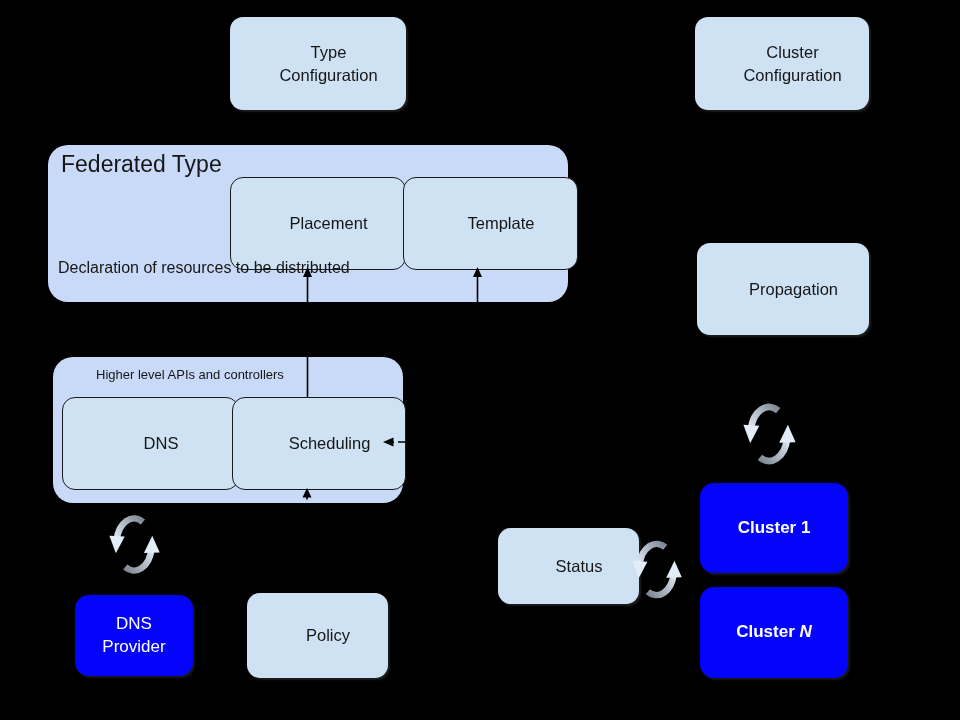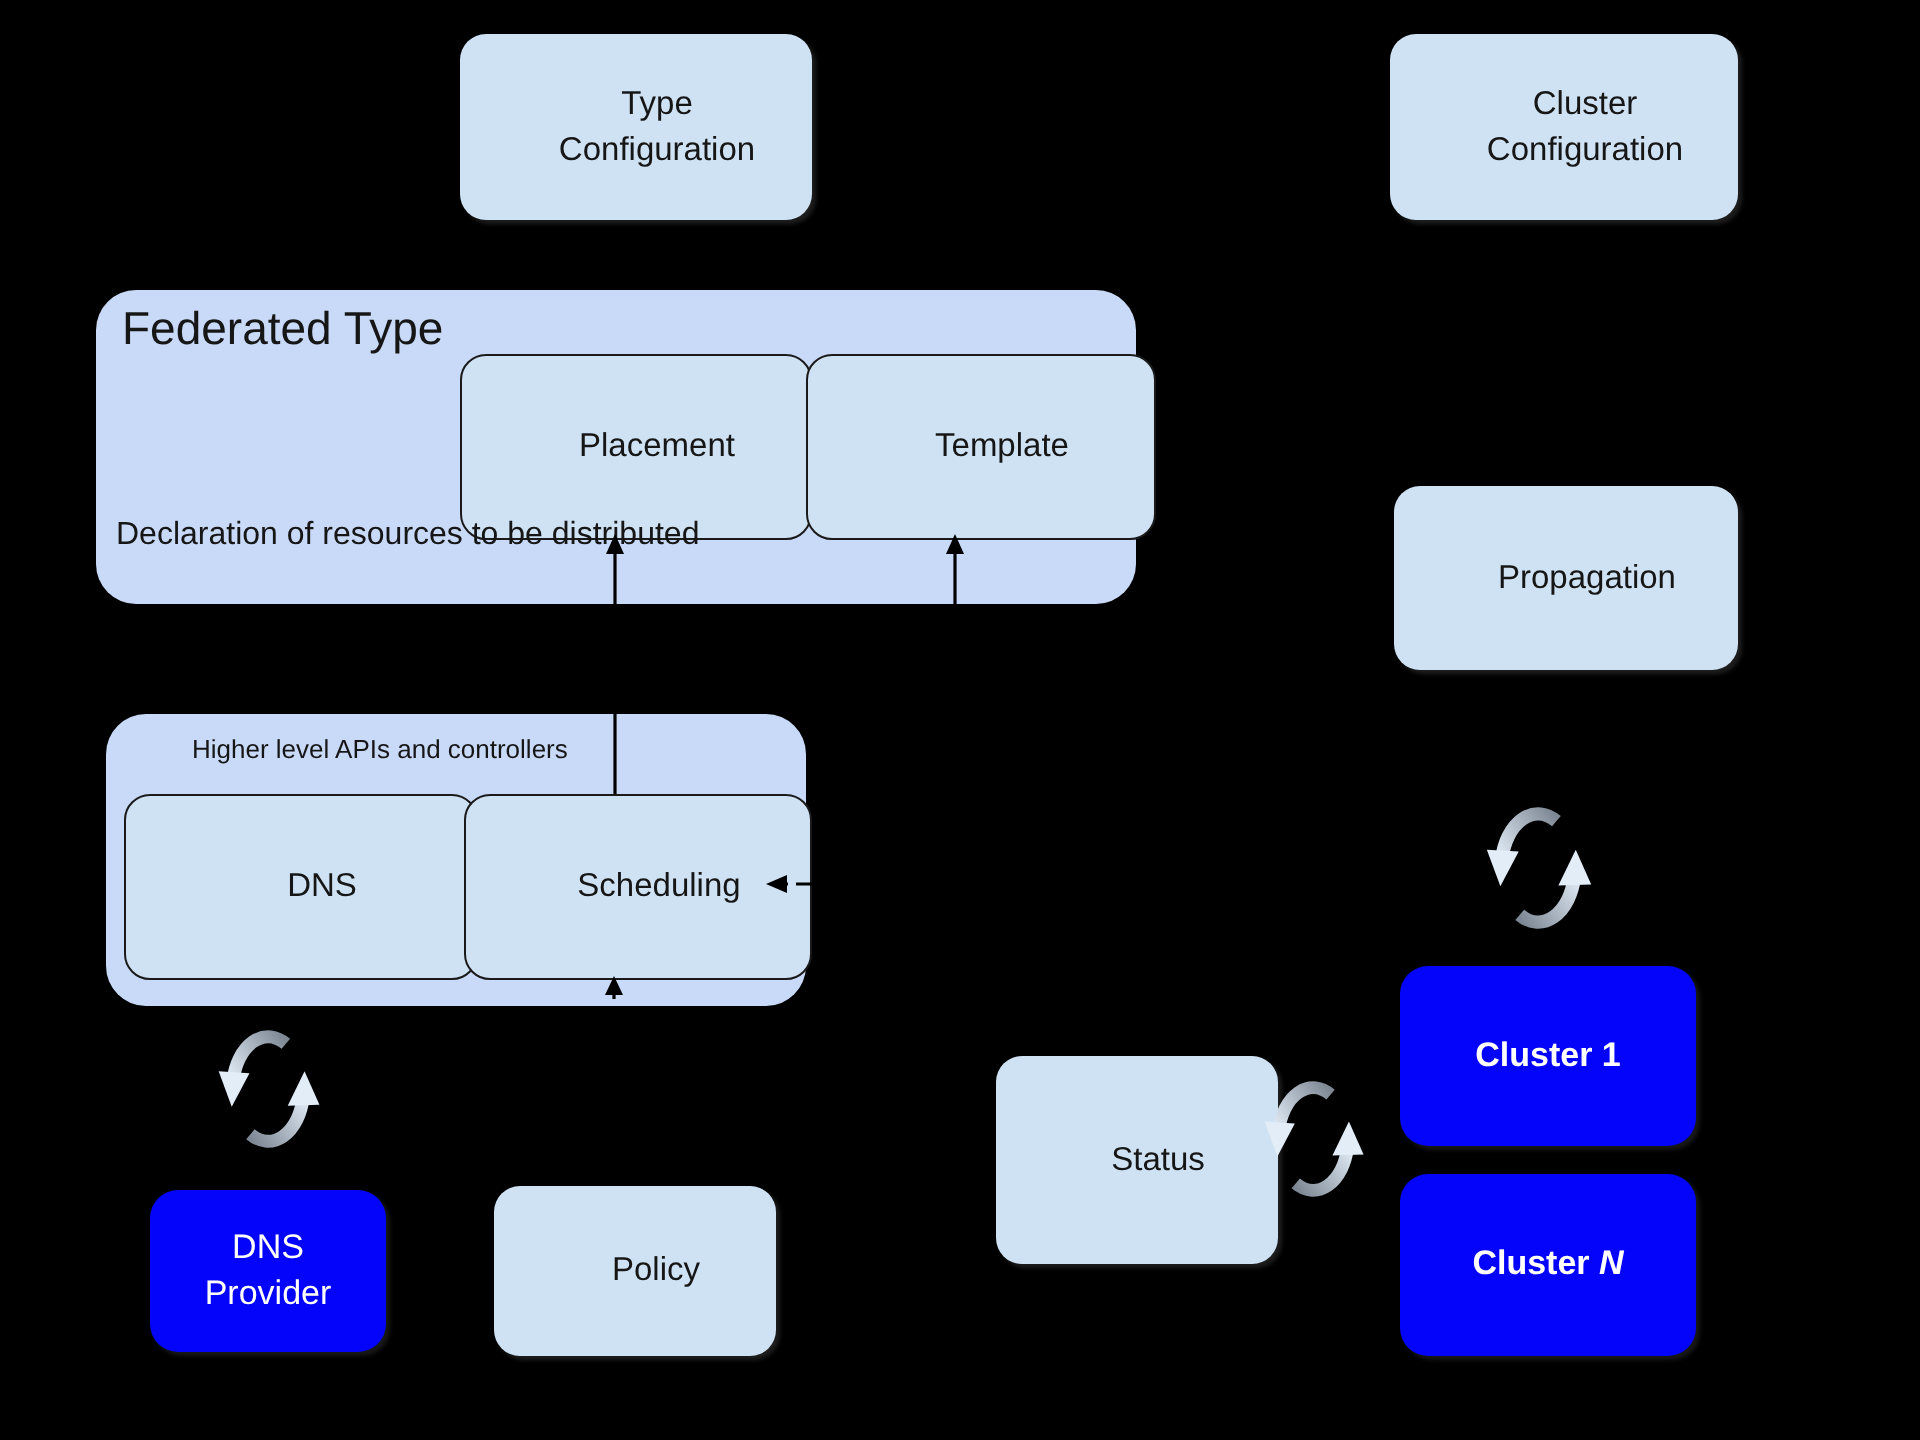--- a/index.html
+++ b/index.html
@@ -58,21 +58,21 @@
     <span class="lbl">Type
 Configuration</span>
   </div>
   <div class="box light" style="left:695px;top:17px;width:153px;height:93px">
     <span class="lbl">Cluster
 Configuration</span>
   </div>
   <div class="box light" style="left:697px;top:243px;width:151px;height:92px">
     <span class="lbl">Propagation</span>
   </div>
-  <div class="box light" style="left:498px;top:528px;width:120px;height:104px">
+  <div class="box light" style="left:498px;top:528px;width:120px;height:76px">
     <span class="lbl">Status</span>
   </div>
   <div class="box light" style="left:247px;top:593px;width:120px;height:85px">
     <span class="lbl">Policy</span>
   </div>
 
   <div class="box blue" style="left:75px;top:595px;width:118px;height:81px">
     <span class="lbl">DNS
 Provider</span>
   </div>

